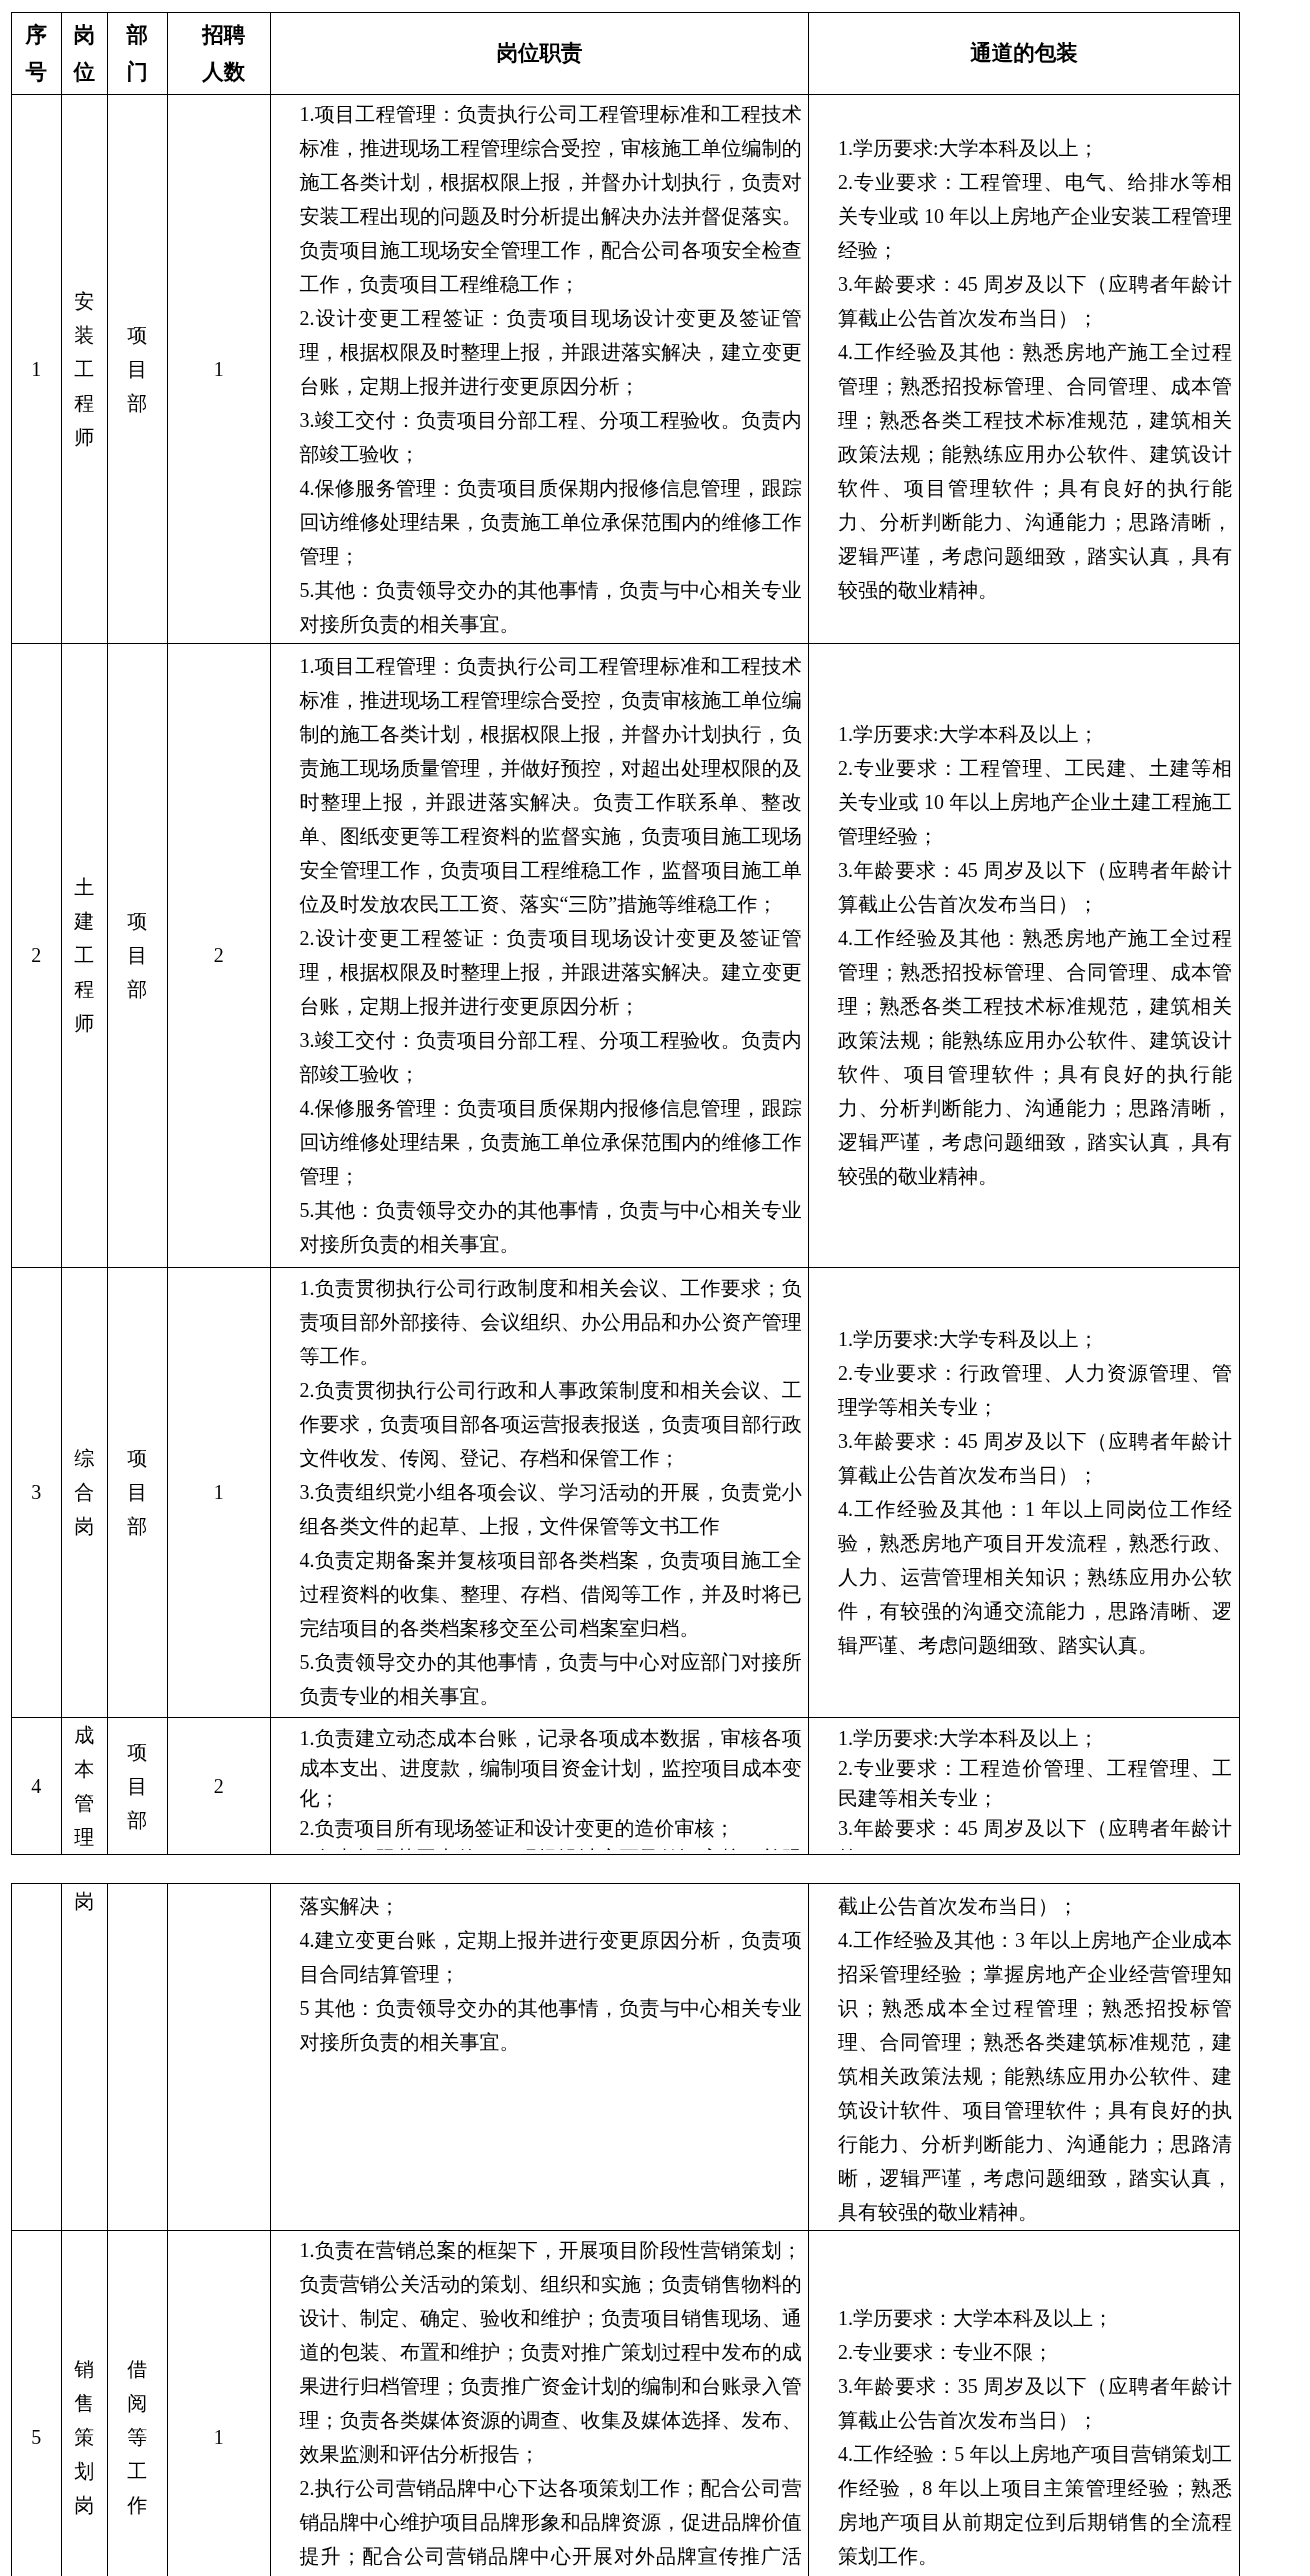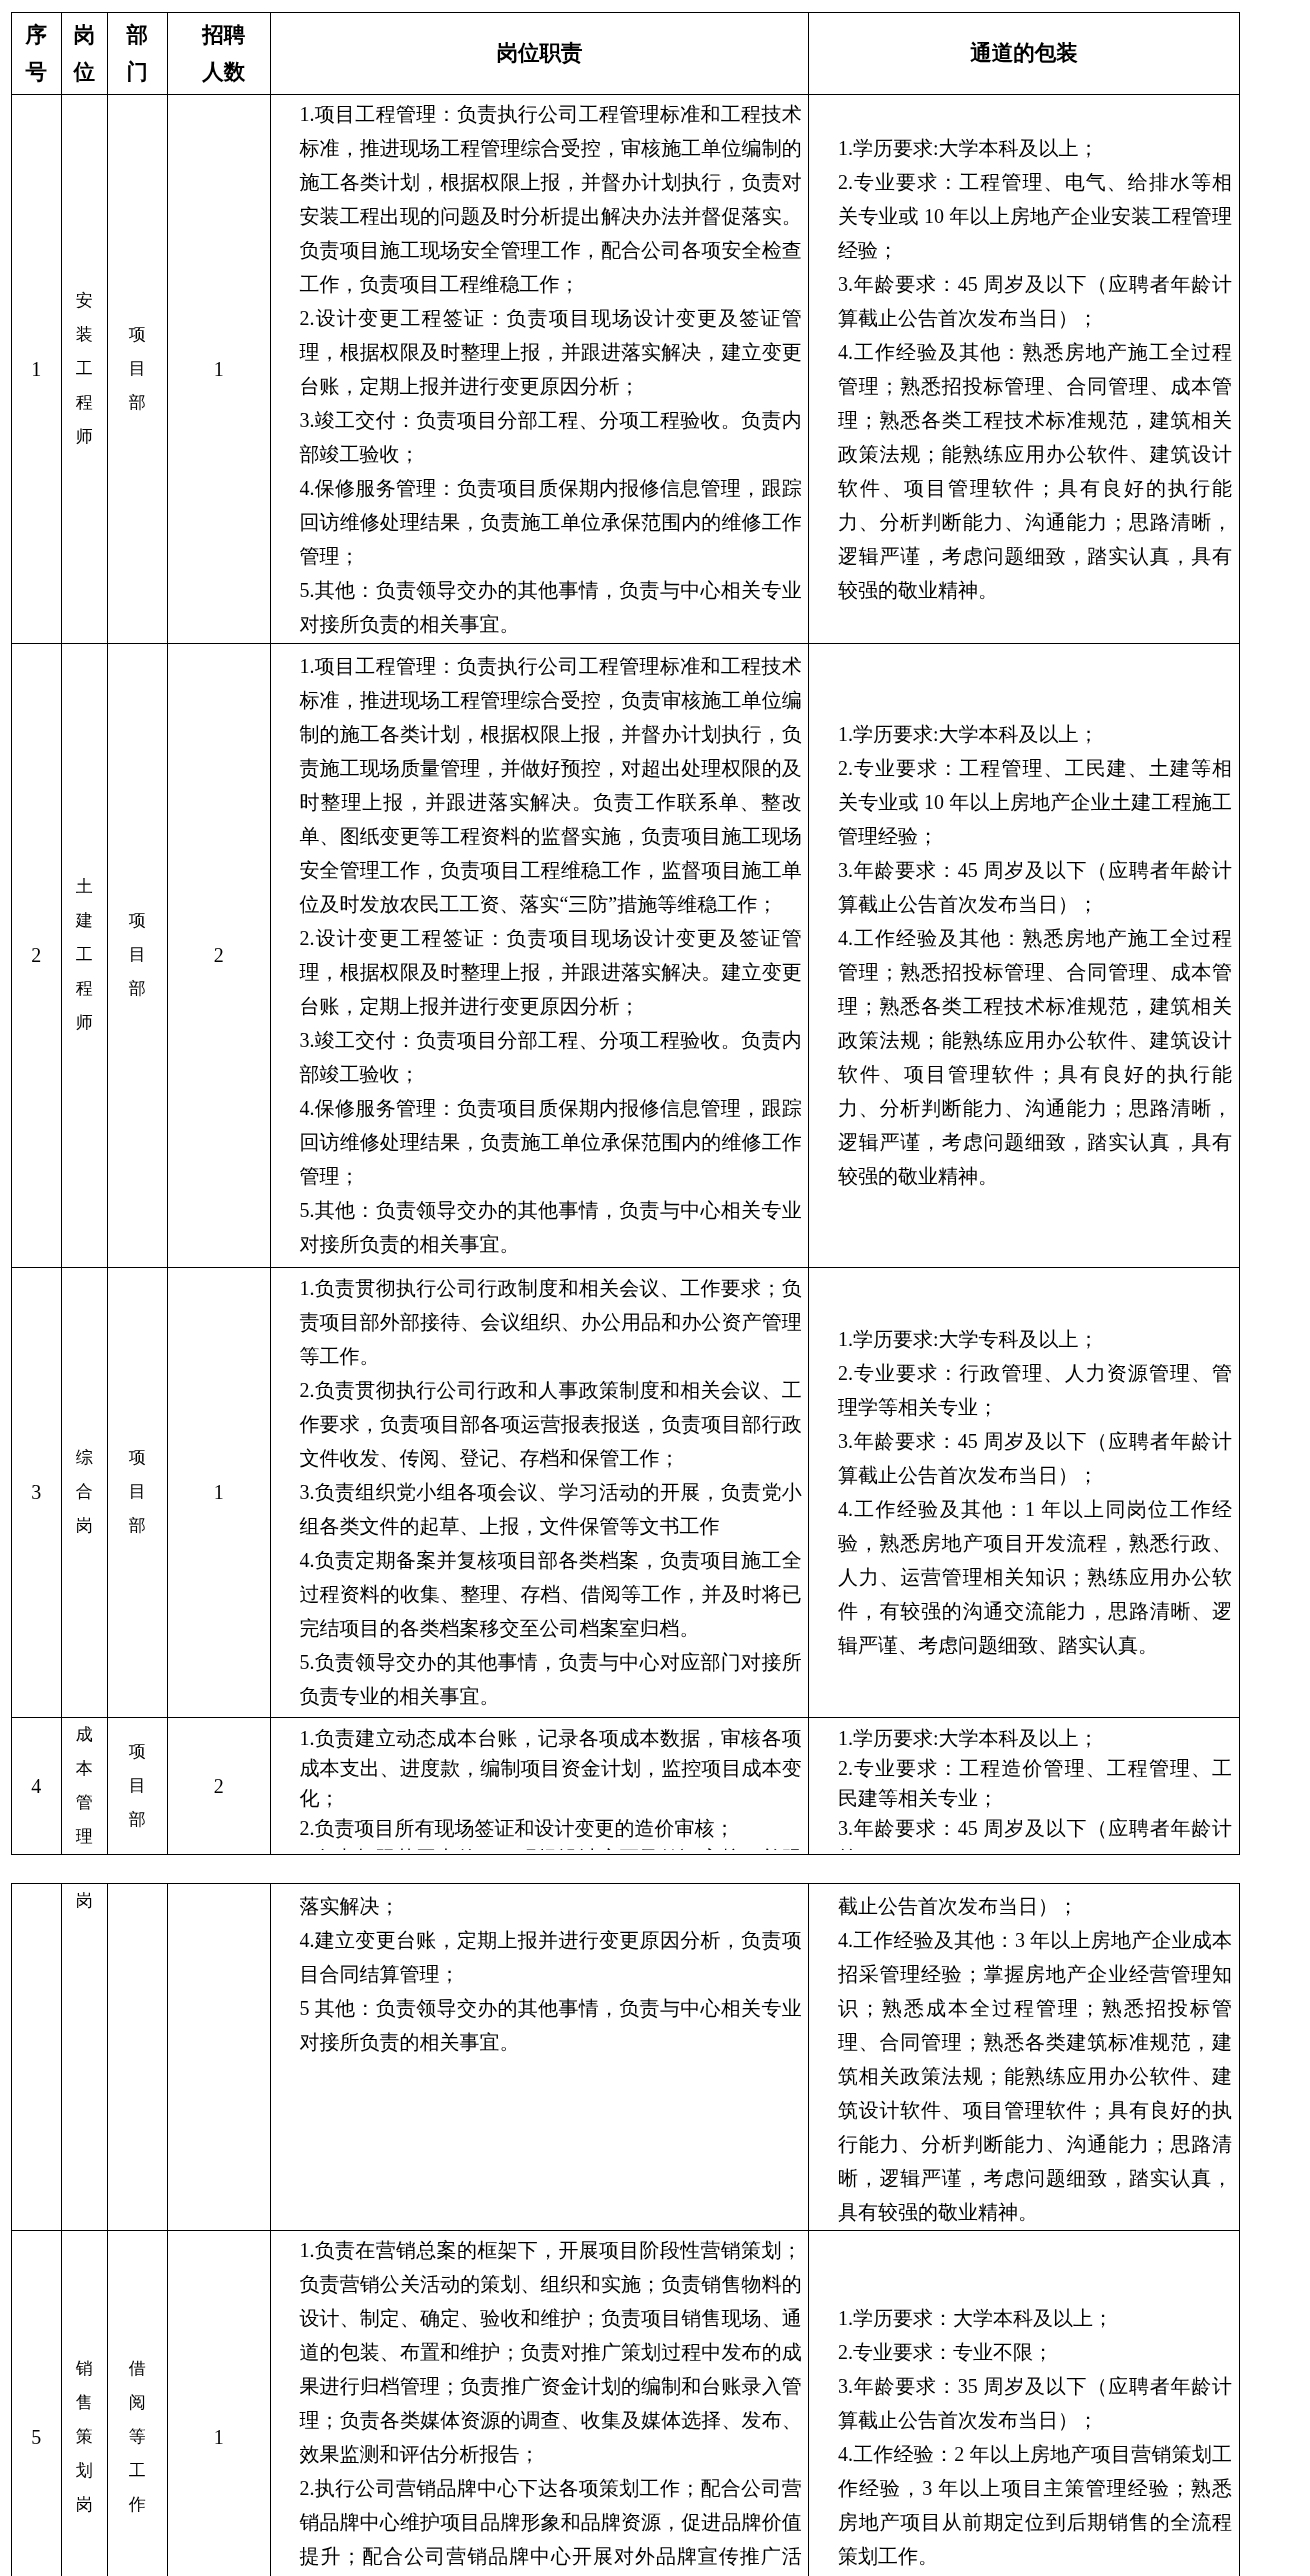--- a/index.html
+++ b/index.html
@@ -41,21 +41,21 @@
   tr.r4{height:311px;}
   tr.r5{height:379px;}
 
   th{font-weight:bold;font-size:21.5px;line-height:37px;text-align:center;}
   .vhead{width:26.4px;margin:0 auto;word-break:break-all;text-align:center;}
   .vhead2{width:53px;margin:0 auto;word-break:break-all;text-align:right;}
 
   .num{font-size:20px;text-align:center;line-height:34px;}
   .vtext{
     width:22px;margin:0 auto;
-    font-size:17px;line-height:34px;
+    font-size:20px;line-height:34px;
     word-break:break-all;text-align:center;
   }
   .para{
     font-size:20px;line-height:34px;
     padding:1.7px 6.6px;
     text-align:justify;
     text-justify:inter-character;
     white-space:pre-line;
     margin-left:22px;
   }
@@ -254,20 +254,20 @@
           </td>
         <td>
             <div class="para">1.负责在营销总案的框架下，开展项目阶段性营销策划；负责营销公关活动的策划、组织和实施；负责销售物料的设计、制定、确定、验收和维护；负责项目销售现场、通道的包装、布置和维护；负责对推广策划过程中发布的成果进行归档管理；负责推广资金计划的编制和台账录入管理；负责各类媒体资源的调查、收集及媒体选择、发布、效果监测和评估分析报告；
 2.执行公司营销品牌中心下达各项策划工作；配合公司营销品牌中心维护项目品牌形象和品牌资源，促进品牌价值提升；配合公司营销品牌中心开展对外品牌宣传推广活动；
 3.负责领导交办的其他事情。</div>
           </td>
         <td>
             <div class="para">1.学历要求：大学本科及以上；
 2.专业要求：专业不限；
 3.年龄要求：35 周岁及以下（应聘者年龄计算截止公告首次发布当日）；
-4.工作经验：2 年以上房地产项目营销策划工作经验，3 年以上项目主策管理经验；熟悉房地产项目从前期定位到后期销售的全流程策划工作。</div>
+4.工作经验：5 年以上房地产项目营销策划工作经验，8 年以上项目主策管理经验；熟悉房地产项目从前期定位到后期销售的全流程策划工作。</div>
           </td>
       </tr>
     </tbody>
   </table>
 
 </div>
 
 
 </body></html>

